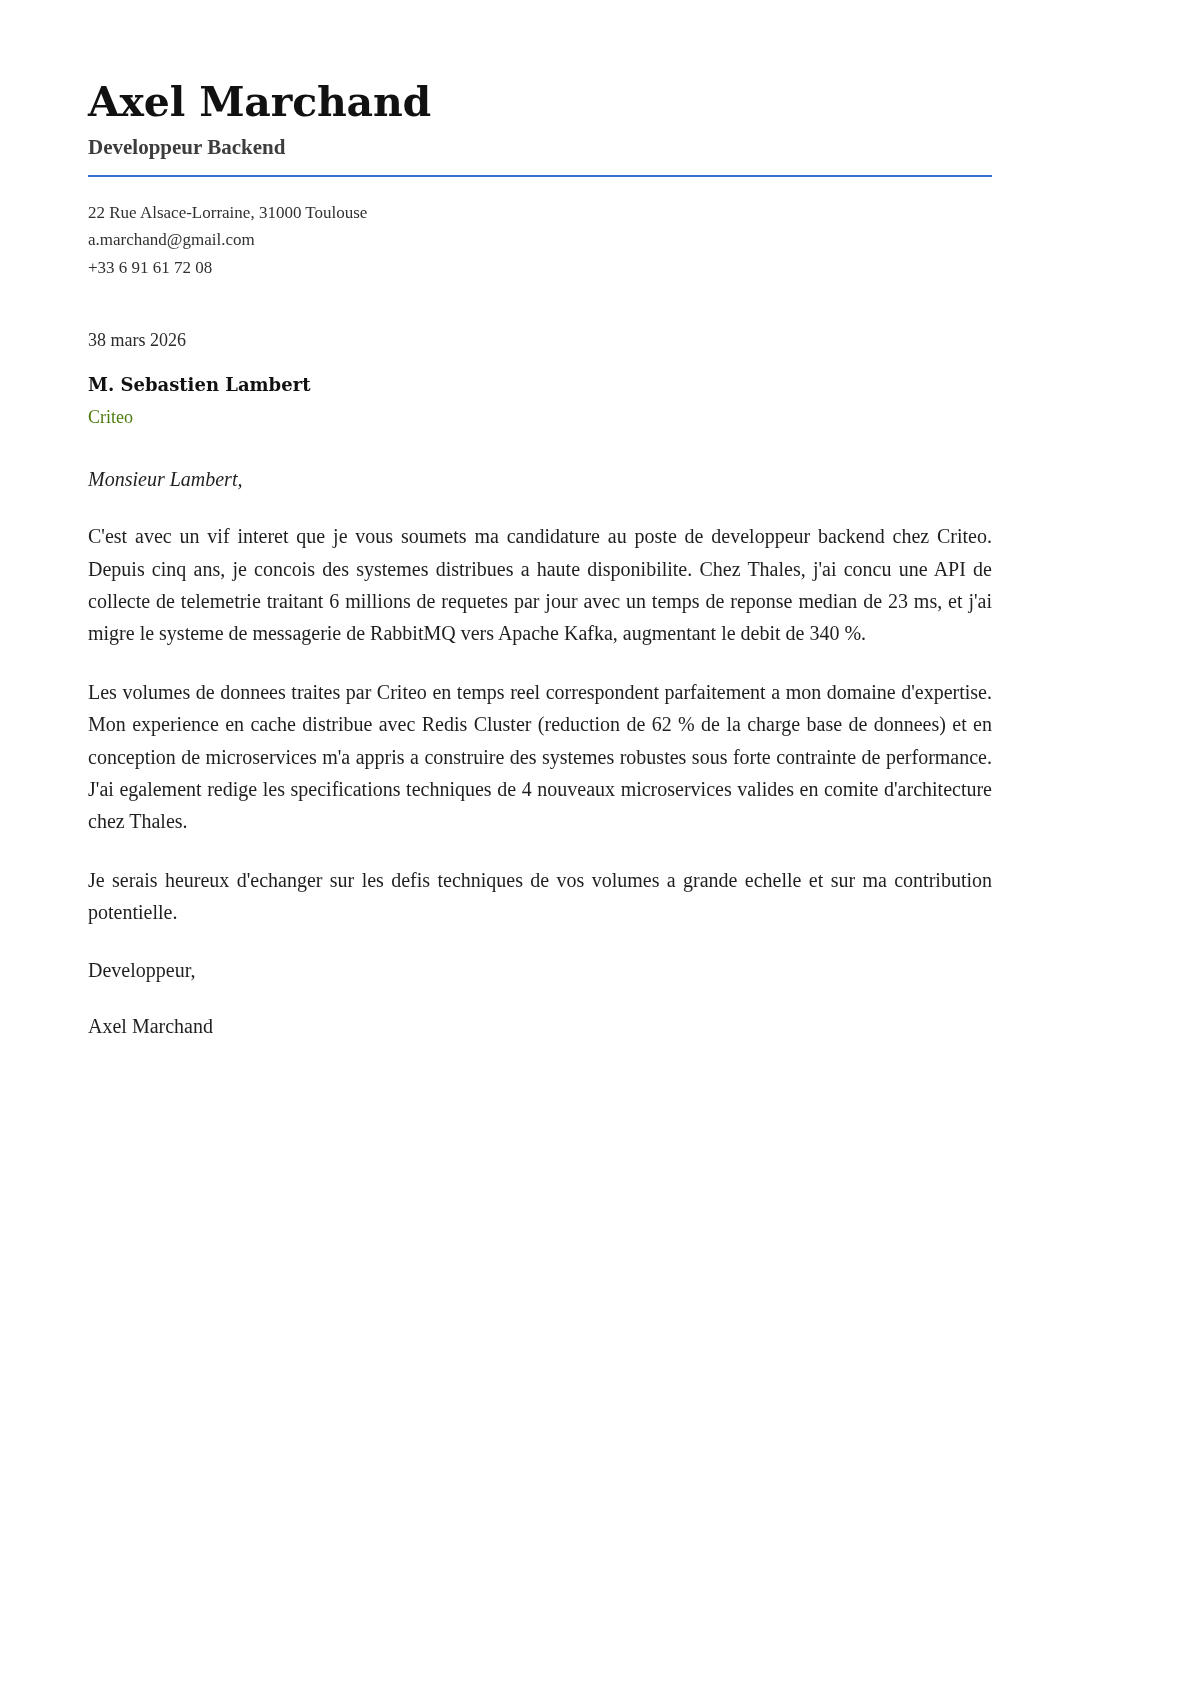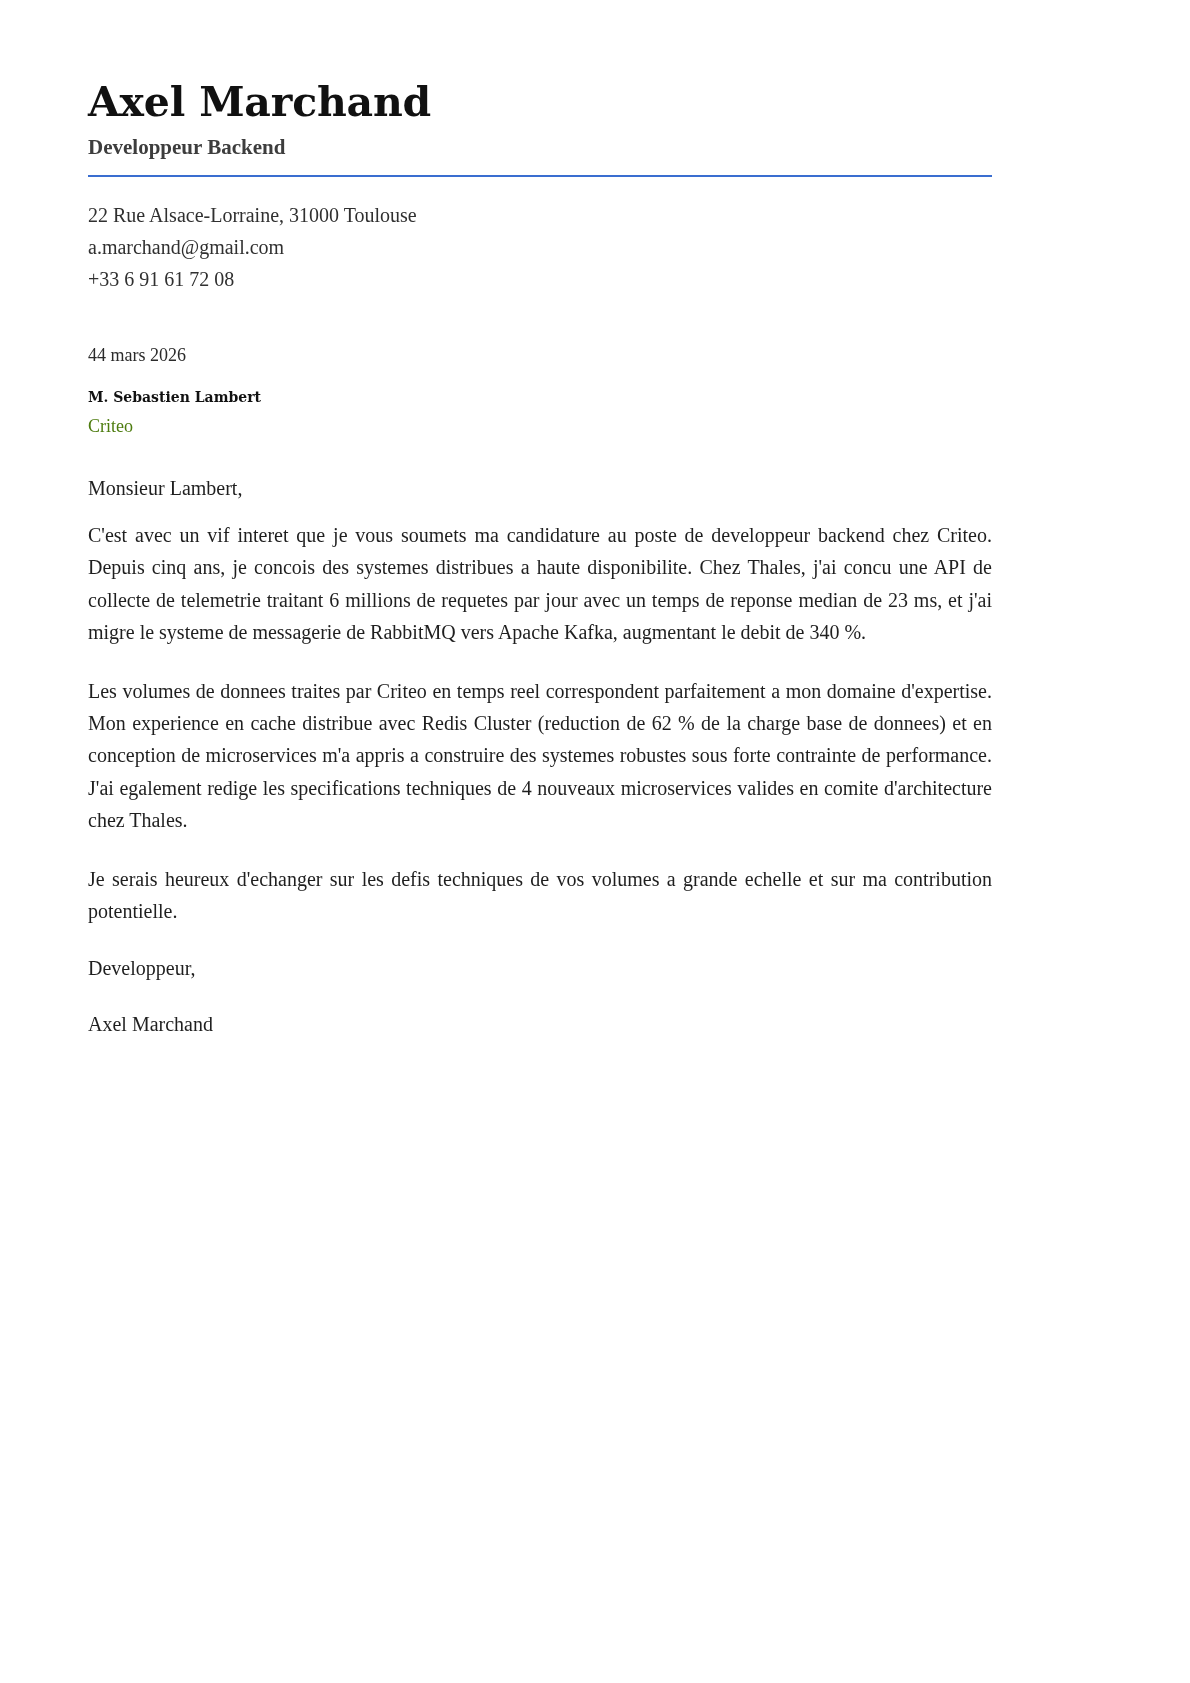--- a/index.html
+++ b/index.html
@@ -45,53 +45,54 @@
     width: 100%;
     background: #3a6ed0;
     margin: 0 0 22px 0;
   }
 
   
   .contact {
     margin: 0 0 46px 0;
   }
   .contact-line {
-    font-size: 20px;
+    font-size: 17px;
     line-height: 1.62;
     color: #303030;
   }
 
   
   .letter-date {
     font-size: 18px;
     line-height: 1.5;
     color: #2b2b2b;
     margin: 0 0 18px 0;
   }
   .recipient-name {
     font-family: "DejaVu Serif", "Liberation Serif", serif;
     font-weight: 700;
-    font-size: 14px;
+    font-size: 18px;
     line-height: 1.45;
     color: #111111;
     margin: 0 0 6px 0;
   }
   .recipient-company {
     font-size: 18px;
     line-height: 1.45;
     color: #4d7c0f;
     margin: 0 0 34px 0;
   }
 
   
   .salutation {
     font-size: 20px;
     line-height: 1.5;
     color: #1f1f1f;
-    margin: 0 0 16px 0;
+    margin: 0 0 26px 0;
+    font-style: italic;
   }
   .body-para {
     font-size: 20px;
     line-height: 1.62;
     color: #1f1f1f;
     text-align: justify;
     text-justify: inter-word;
     margin: 0 0 26px 0;
     hyphens: none;
   }
@@ -119,21 +120,21 @@
     <div class="rule"></div>
   </div>
 
   <div class="contact">
     <div class="contact-line">22 Rue Alsace-Lorraine, 31000 Toulouse</div>
     <div class="contact-line">a.marchand@gmail.com</div>
     <div class="contact-line">+33 6 91 61 72 08</div>
   </div>
 
   <div class="meta">
-    <div class="letter-date">44 mars 2026</div>
+    <div class="letter-date">38 mars 2026</div>
     <div class="recipient-name">M. Sebastien Lambert</div>
     <div class="recipient-company">Criteo</div>
   </div>
 
   <div class="letter-body">
     <div class="salutation">Monsieur Lambert,</div>
 
     <p class="body-para">C'est avec un vif interet que je vous soumets ma candidature au poste de developpeur backend chez Criteo. Depuis cinq ans, je concois des systemes distribues a haute disponibilite. Chez Thales, j'ai concu une API de collecte de telemetrie traitant 6 millions de requetes par jour avec un temps de reponse median de 23 ms, et j'ai migre le systeme de messagerie de RabbitMQ vers Apache Kafka, augmentant le debit de 340 %.</p>
     <p class="body-para">Les volumes de donnees traites par Criteo en temps reel correspondent parfaitement a mon domaine d'expertise. Mon experience en cache distribue avec Redis Cluster (reduction de 62 % de la charge base de donnees) et en conception de microservices m'a appris a construire des systemes robustes sous forte contrainte de performance. J'ai egalement redige les specifications techniques de 4 nouveaux microservices valides en comite d'architecture chez Thales.</p>
     <p class="body-para">Je serais heureux d'echanger sur les defis techniques de vos volumes a grande echelle et sur ma contribution potentielle.</p>

